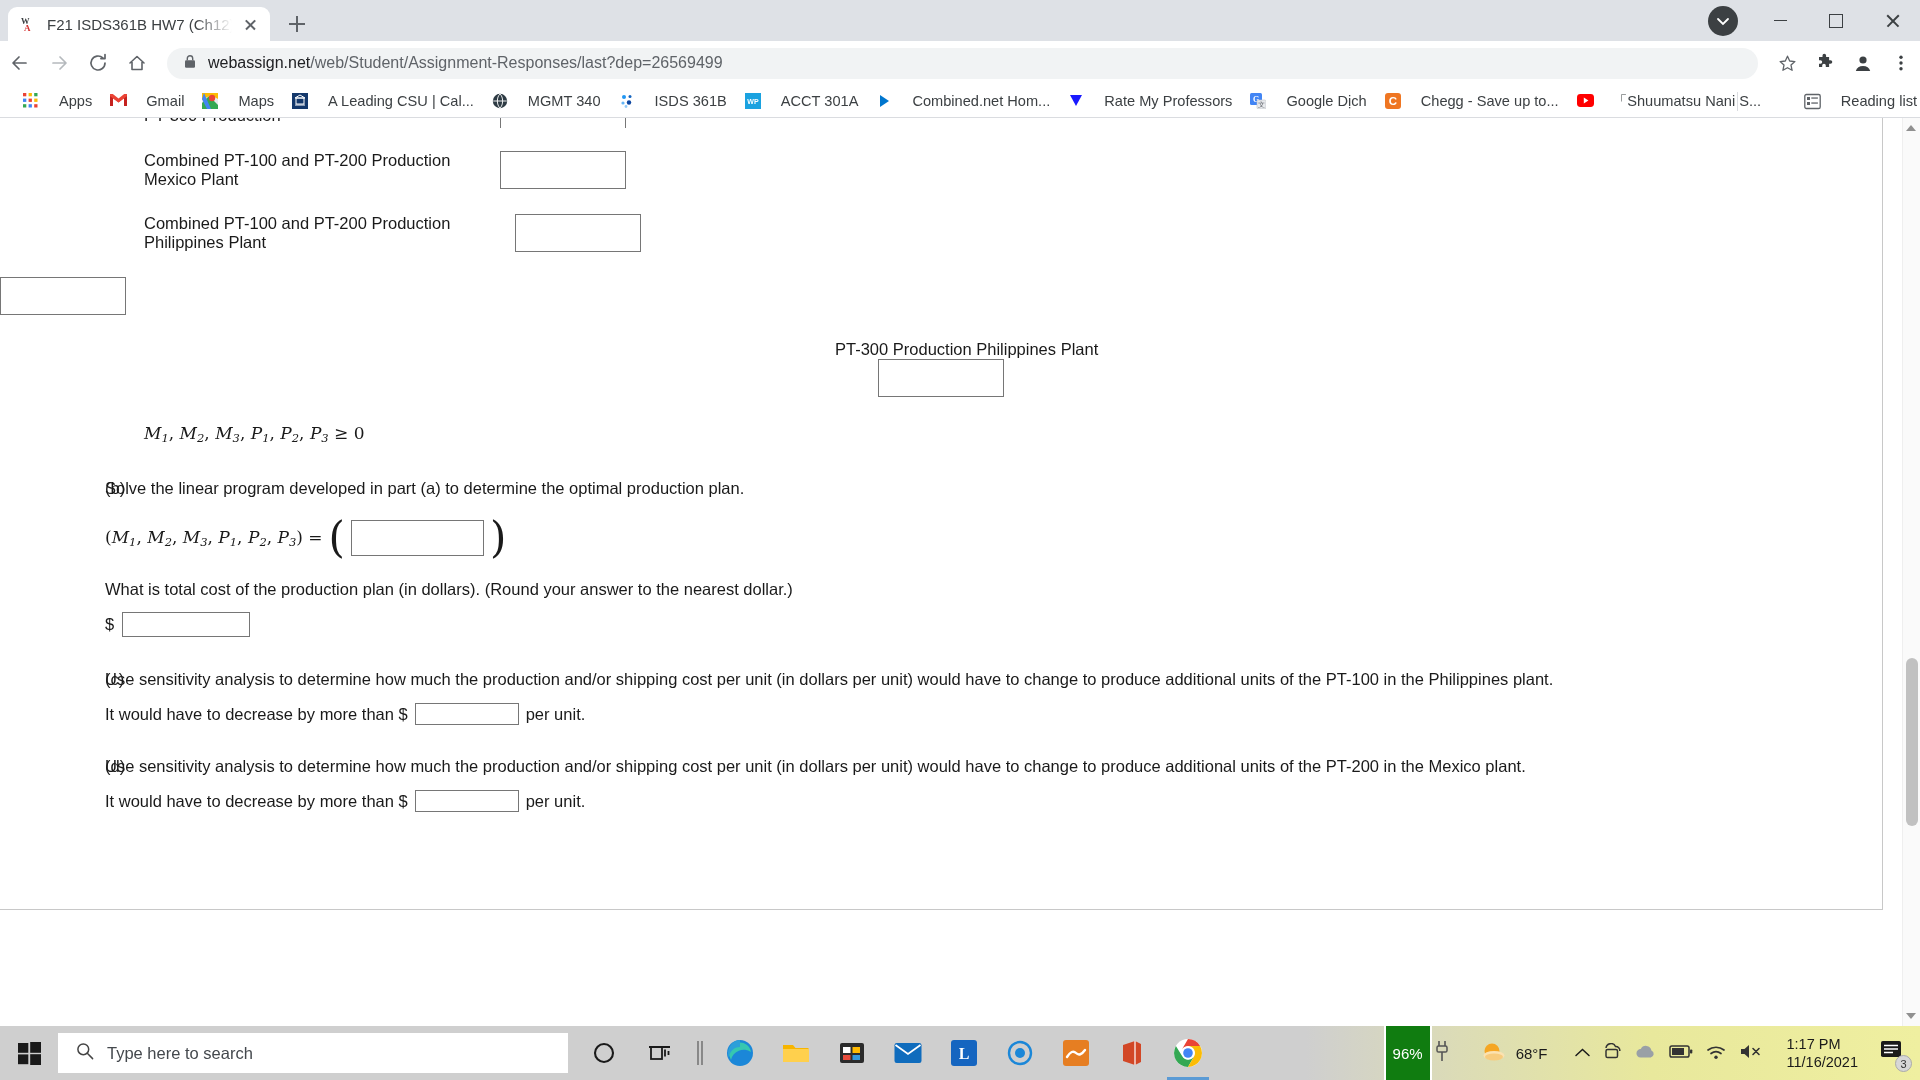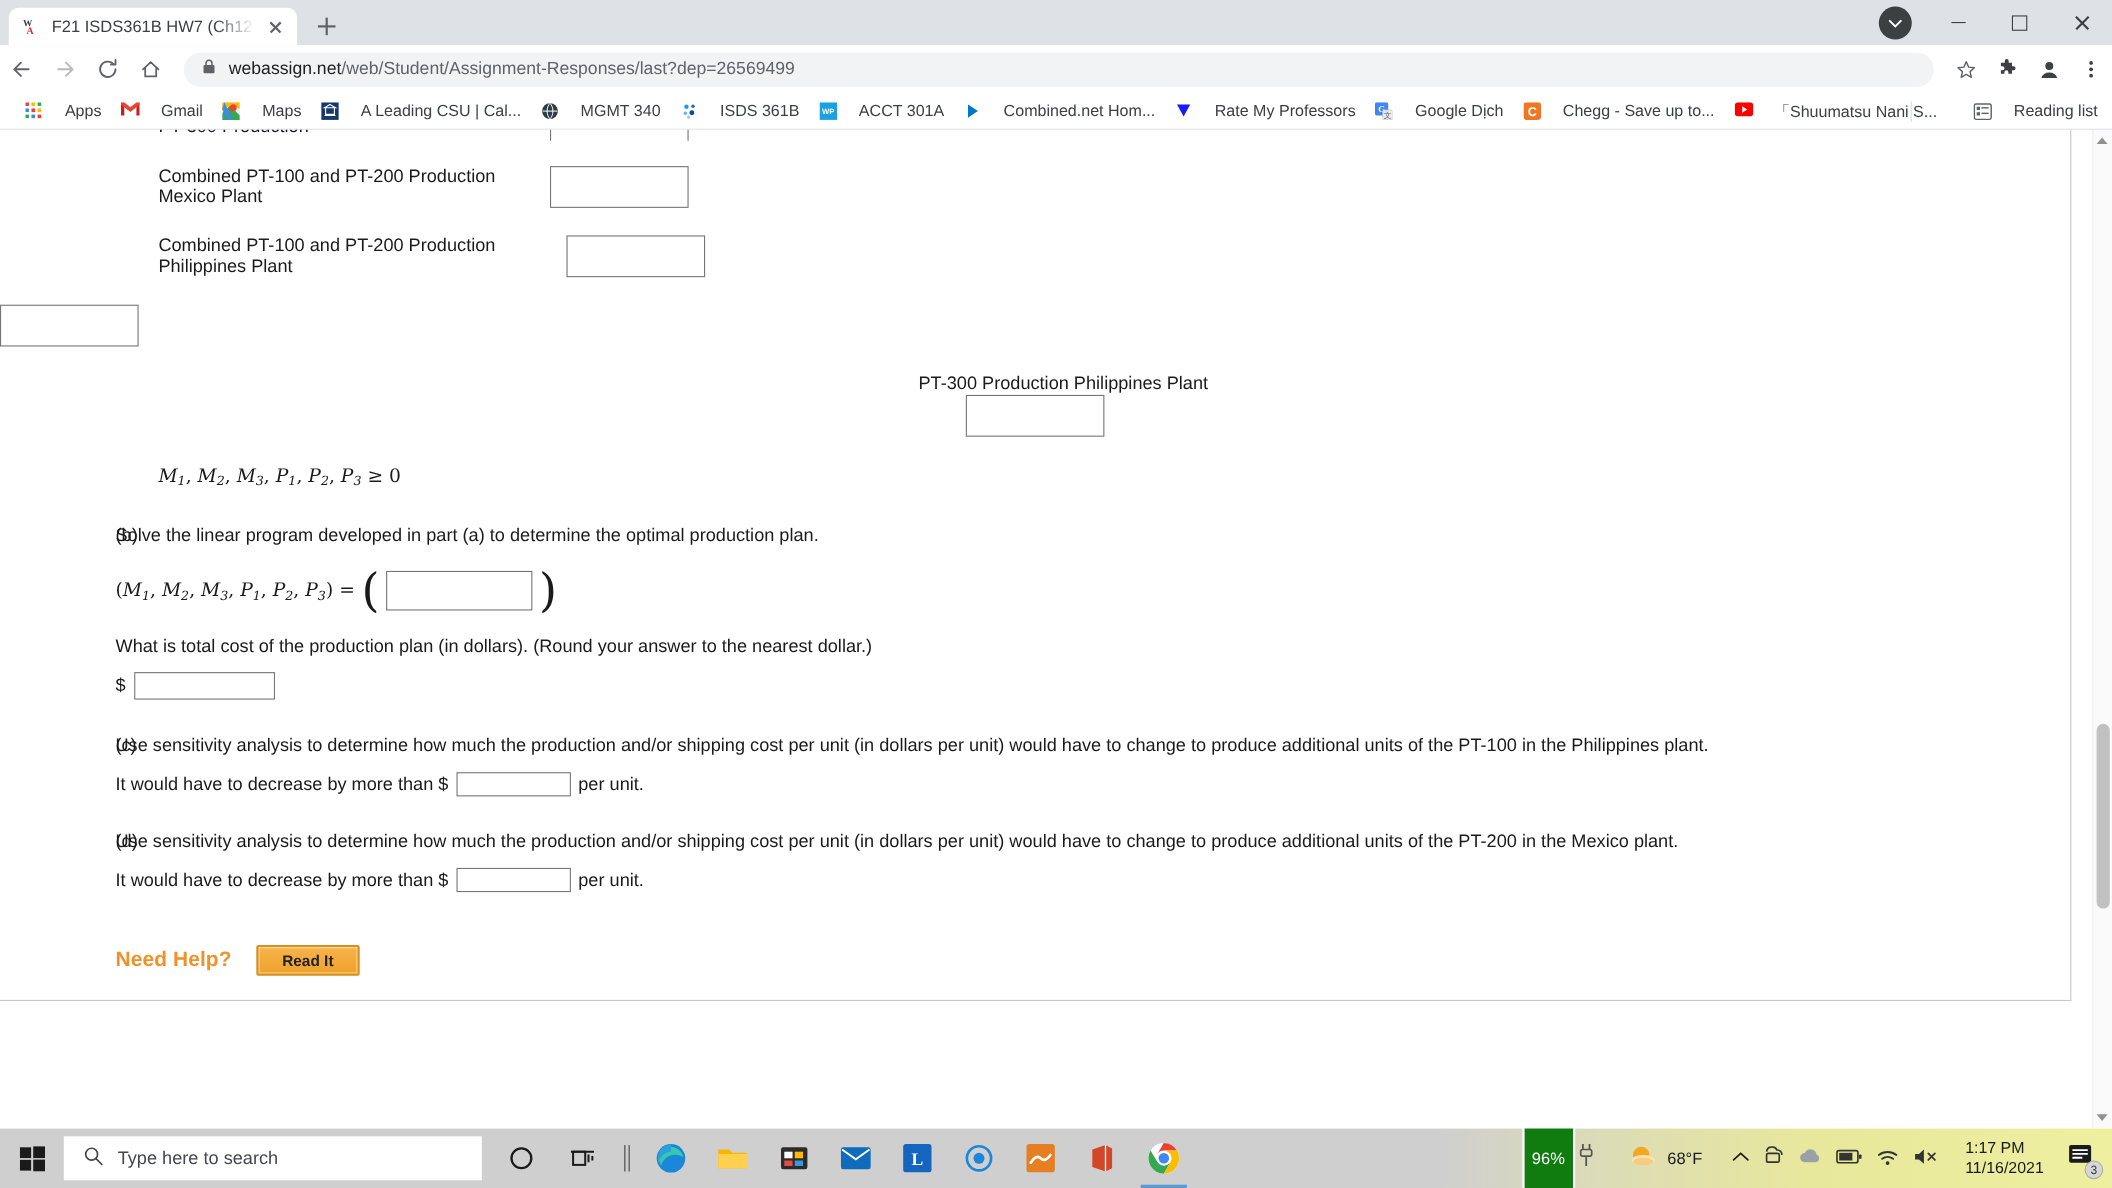--- a/index.html
+++ b/index.html
@@ -77,21 +77,21 @@
   
   .bookmarks {
     height: 33px; background:#fff; display:flex; align-items:center;
     padding-left: 14px; gap: 0px; font-size: 15px; color:#3c4043;
     border-bottom: 1px solid #dadce0;
     position: relative;
   }
   .bm { display:flex; align-items:center; gap: 7px; padding: 3px 9px; white-space:nowrap; }
   .bm-ico { width:17px; height:17px; flex:none; display:block; position:relative; }
   .bm-label { font-size: 14.6px; margin-left: 12px; }
-  .reading-list { position:absolute; right:13px; display:flex; align-items:center; gap:8px; }
+  .reading-list { position:absolute; right:3px; display:flex; align-items:center; gap:8px; }
   .bm-sep { position:absolute; right: 182px; width:1px; height:19px; background:#dadce0; }
 
   
   #page { flex: 1; background:#fff; position: relative; overflow: hidden; }
   .content-card {
     position: absolute; left: 0px; top: 0px; right: 37px; 
     border-right: 1px solid #c8c8c8;
     border-bottom: 1px solid #c8c8c8;
     height: 792px;
     background: #fff;
@@ -130,21 +130,21 @@
   .sb-dn { bottom:7px; border-left:5px solid transparent;border-right:5px solid transparent;border-top:6px solid #909090;}
 
   
   #taskbar {
     position:absolute; left:0; bottom:0; width:1920px; height:54px;
     background: linear-gradient(to right, #cfcfcf 0%, #cfcfcf 68%, #dcdcb6 76%, #e8e89c 86%, #efefa0 100%);
     display:flex; align-items:center;
   }
   .start { width: 58px; height:54px; display:flex;align-items:center;justify-content:center;}
   .searchbox {
-    width: 380px; height: 40px; background:#fff; display:flex; align-items:center;
+    width: 510px; height: 40px; background:#fff; display:flex; align-items:center;
     gap: 13px; padding-left: 18px; font-size: 16.5px; color:#44484d;
   }
   .tb-tasks { display:flex; align-items:center; gap: 0px; margin-left: 8px; }
   .task { width:56px; height:54px; display:flex;align-items:center;justify-content:center; position:relative;}
   .task.active::after { content:""; position:absolute; bottom:0; left:7px; right:7px; height:3px; background:#5b9bd5;}
   .tray { margin-left:auto; display:flex; align-items:center; gap: 12px; padding-right: 12px; font-size: 15px; color:#1a1a1a;}
   .battery-badge {
     background:#107c10; color:#fff; font-size:15px; padding:19px 7px; border:2px solid #fff;
     border-radius:1px; font-weight:500;
   }
@@ -469,24 +469,20 @@
           <div class="part-body">
             <div>Use sensitivity analysis to determine how much the production and/or shipping cost per unit (in dollars per unit) would have to change to produce additional units of the PT-200 in the Mexico plant.</div>
             <div style="display:flex; align-items:center; gap:7px; margin-top:14px;">
               <span>It would have to decrease by more than $</span>
               <input class="txtbox" style="width: 104px; height: 22px;" value="">
               <span>per unit.</span>
             </div>
           </div>
         </div>
 
-        <div style="display:flex; align-items:center; gap:22px; padding-left:105px; margin-top:48px;">
-          <span class="needhelp">Need Help?</span>
-          <span class="readit">Read It</span>
-        </div>
 
       </div>
     </div>
 
     <div class="scrollbar">
       <div class="sb-arrow sb-up"></div>
       <div class="sb-thumb"></div>
       <div class="sb-arrow sb-dn"></div>
     </div>
   </div>

